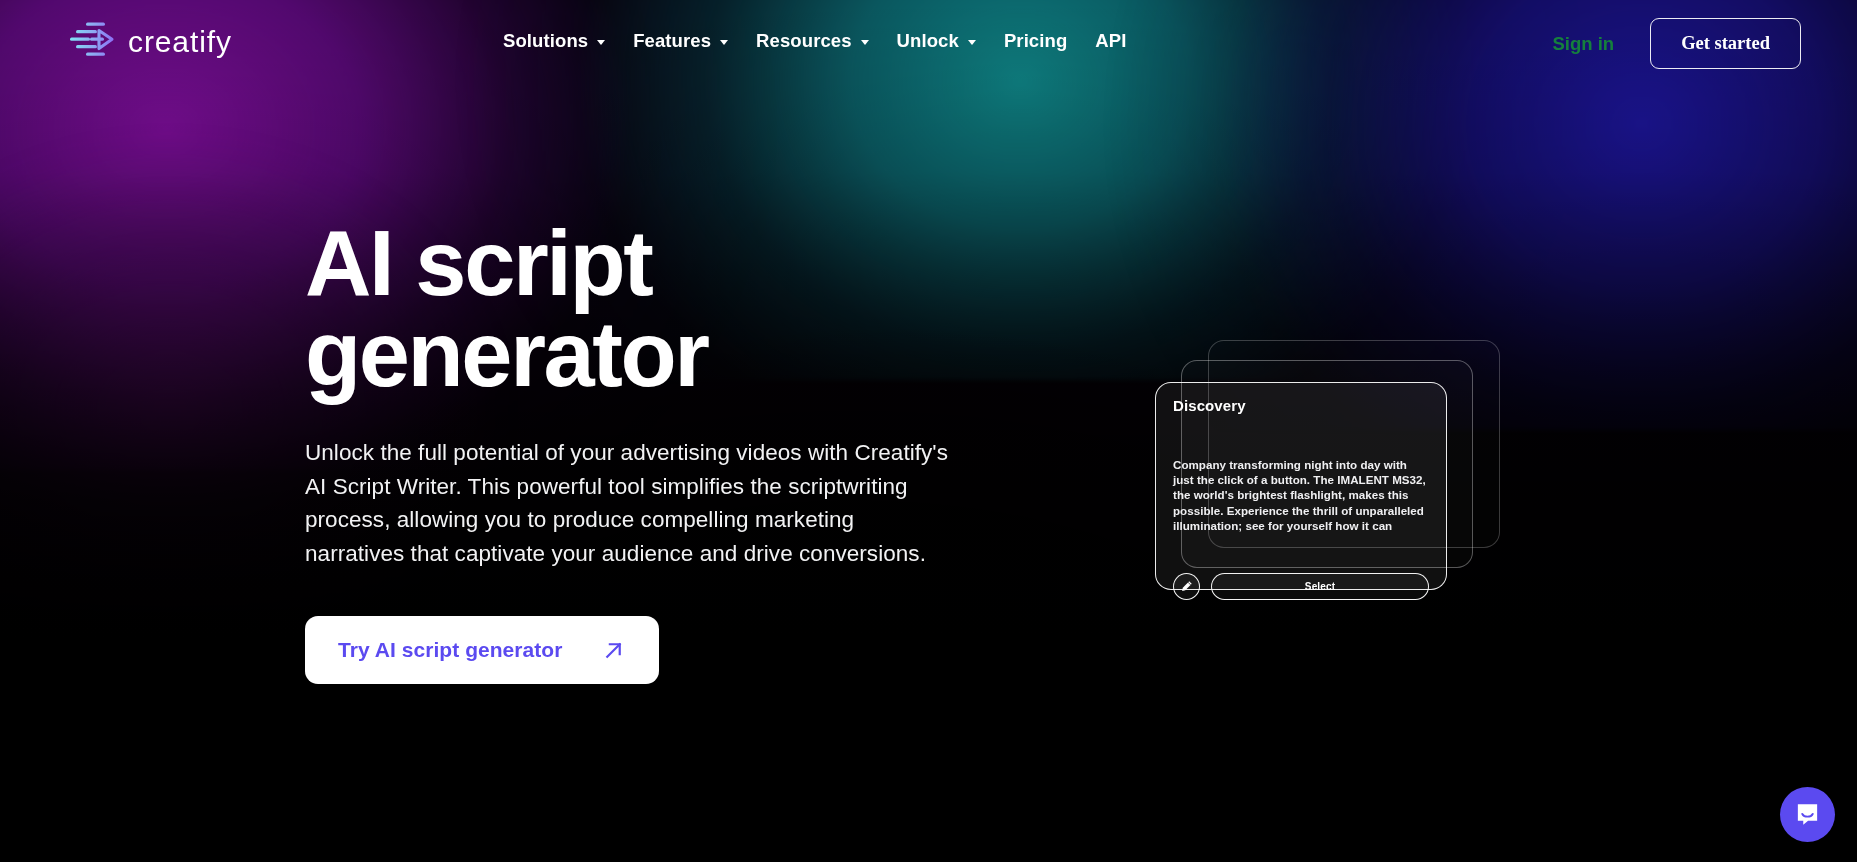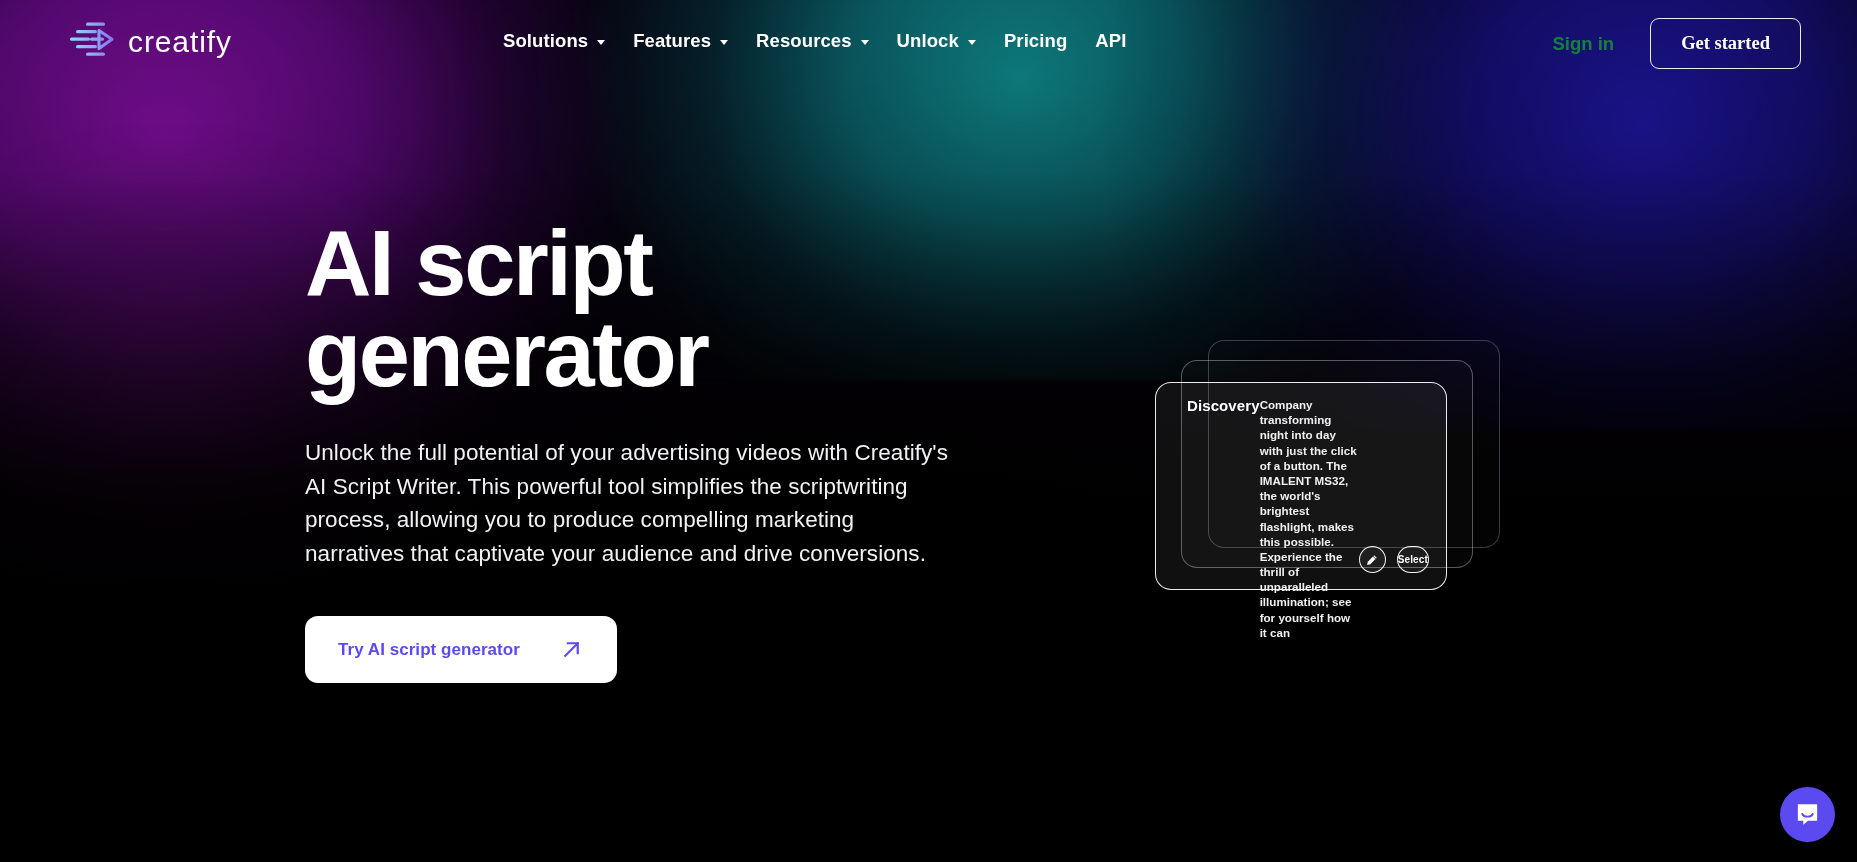--- a/index.html
+++ b/index.html
@@ -181,21 +181,21 @@
     margin-top:46px;
     display:inline-flex; align-items:center; gap:40px;
     background:#fff;
     border:none;
     border-radius:13px;
     padding:22px 34px 22px 33px;
     cursor:pointer;
     font-family:inherit;
   }
   .cta-label{
-    font-size:17px; font-weight:700; color:#5b4af0;
+    font-size:21px; font-weight:700; color:#5b4af0;
     letter-spacing:0.05px; white-space:nowrap;
   }
   .cta-arrow{ width:23px; height:23px; display:block; }
 
   
   .stack{
     position:absolute;
     left:1155px; top:340px;
     width:400px; height:260px;
     z-index:10;
@@ -215,22 +215,22 @@
     left:26px; top:20px;
     width:292px; height:208px;
     border:1.4px solid rgba(255,255,255,0.33);
     background:rgba(255,255,255,0.018);
   }
   .card-front{
     left:0; top:42px;
     width:292px; height:208px;
     border:1.6px solid rgba(255,255,255,0.92);
     background:rgba(255,255,255,0.062);
-    padding:14px 17px 0 31px;
-    display:flex; flex-direction:row;
+    padding:14px 17px 0 17px;
+    display:flex; flex-direction:column;gap:40px;
   }
   .card-title{
     font-size:15px; font-weight:700;
     color:#fff; letter-spacing:0.1px;
     margin-bottom:3px;
   }
   .card-body{
     font-size:11.6px;
     line-height:1.31;
     font-weight:700;

